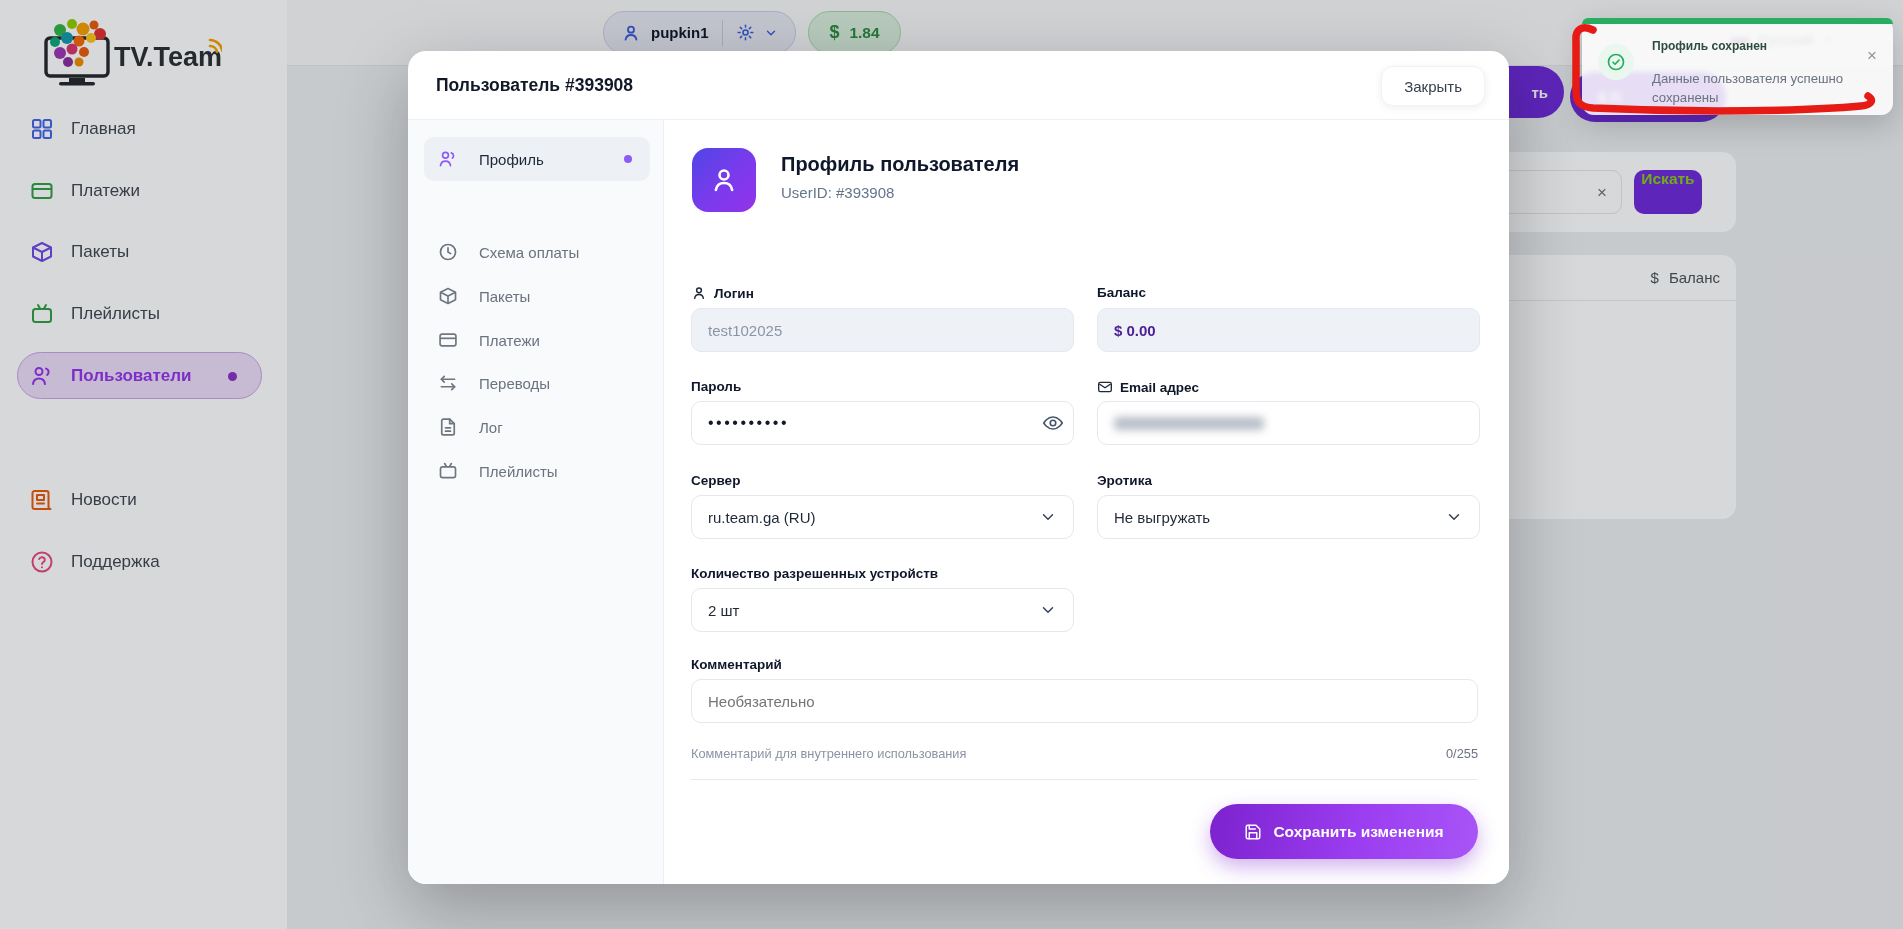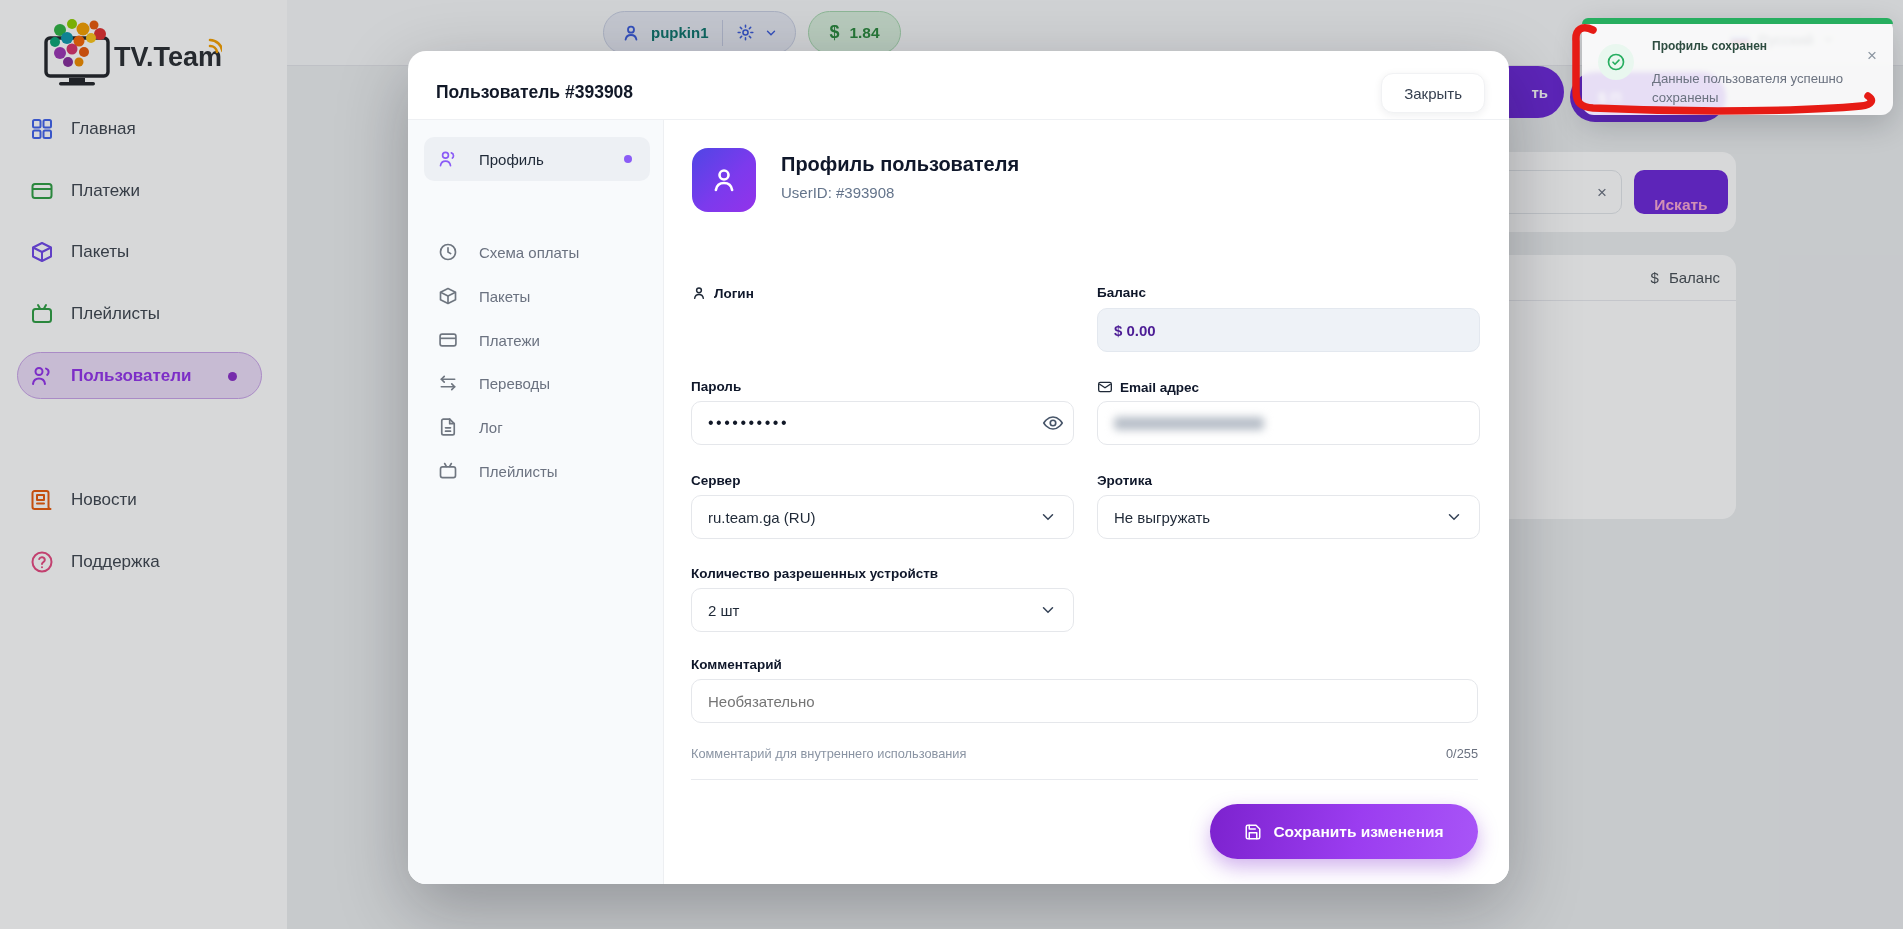--- a/index.html
+++ b/index.html
@@ -13,46 +13,46 @@
   #topbar { position:absolute; left:287px; right:0; top:0; height:66px; background:#f7f8f9; border-bottom:1px solid #e2e4e8; z-index:1; }
   .content-bg { position:absolute; left:287px; top:66px; right:0; bottom:0; background:#eceef0; }
 
   .nav-item { position:absolute; left:0; width:287px; height:46px; display:flex; align-items:center; padding-left:30px; gap:17px; color:#3f4650; font-size:17px; font-weight:500; cursor:pointer; }
   .nav-item .ic { width:24px; height:24px; flex:0 0 24px; }
   .nav-active-pill { position:absolute; left:17px; width:245px; height:47px; background:#ecdcf8; border:1px solid #c9a3e8; border-radius:24px; }
   .nav-item.active { color:#9333ea; font-weight:700; }
   .nav-dot { position:absolute; left:228px; width:9px; height:9px; border-radius:50%; background:#8b2fc9; }
 
   .pill { position:absolute; top:11px; height:43px; border-radius:22px; display:flex; align-items:center; }
-  #user-pill { left:316px; width:193px; background:#e7eaf3; border:1px solid #c9cfe3; color:#0f766e; }
+  #user-pill { left:316px; width:193px; background:#e7eaf3; border:1px solid #c9cfe3; color:#0f172a; }
   #user-pill .divider { width:1px; height:26px; background:#c5cbe0; margin:0 13px; }
   #balance-pill { left:521px; width:93px; background:#d9efdc; border:1px solid #a6d7af; color:#2b8a3e; font-weight:700; justify-content:center; gap:10px; }
 
   
   .bg-card { position:absolute; background:#ffffff; border-radius:14px; z-index:1; }
   #search-card { left:1450px; top:152px; width:286px; height:80px; }
   #search-input { position:absolute; left:12px; top:18px; width:160px; height:44px; border:1px solid #e3e6ea; border-radius:10px; background:#fff; }
   #search-clear { position:absolute; right:14px; top:12px; color:#6b7280; font-size:17px; }
-  #search-btn { position:absolute; left:184px; top:18px; width:94px; height:44px; border-radius:10px; background:#6d28d9; color:#f9a8d4; font-size:15.5px; font-weight:700; display:flex; align-items:flex-end; justify-content:center; border:none; cursor:pointer; }
+  #search-btn { position:absolute; left:184px; top:18px; width:68px; height:44px; border-radius:10px; background:#6d28d9; color:#84cc16; font-size:15.5px; font-weight:700; display:flex; align-items:flex-start; justify-content:center; border:none; cursor:pointer; }
   #table-card { left:1450px; top:255px; width:286px; height:264px; }
   #table-head { position:absolute; left:0; top:0; right:0; height:46px; border-bottom:1px solid #e8eaee; display:flex; align-items:center; justify-content:flex-end; gap:10px; padding-right:16px; color:#495057; font-size:15px; }
 
   .partial-btn { position:absolute; background:#6d28d9; color:#fff; font-weight:700; font-size:15px; display:flex; align-items:center; z-index:1; }
   #partial-btn-1 { left:1448px; top:66px; width:116px; height:52px; border-radius:26px; justify-content:flex-end; padding-right:16px; }
   #partial-btn-2 { left:1570px; top:72px; width:156px; height:50px; border-radius:25px; padding-left:28px; }
   #lang-select { position:absolute; left:1730px; top:31px; display:flex; align-items:center; gap:8px; color:#4b5563; font-size:15px; z-index:1; }
   #lang-flag { width:20px; height:13px; border-radius:2px; overflow:hidden; border:1px solid #c6ccd4; }
   #lang-flag div { height:33.4%; }
 
   
   #overlay { position:absolute; inset:0; background:rgba(17,21,28,0.17); z-index:5; }
 
   
   #modal { position:absolute; left:408px; top:51px; width:1101px; height:833px; background:#fff; border-radius:18px; box-shadow:0 24px 70px rgba(10,12,20,0.28); z-index:10; }
-  #modal-header { position:absolute; left:0; top:0; right:0; height:68px; display:flex; align-items:center;margin-top:7px; }
+  #modal-header { position:absolute; left:0; top:0; right:0; height:68px; display:flex; align-items:center; }
   #modal-title { position:absolute; left:28px; top:0; height:68px; display:flex; align-items:center; font-size:17.5px; font-weight:700; color:#111827; }
   #modal-close { position:absolute; right:24px; top:15px; height:40px; padding:0 22px; background:#fff; border:1px solid #f1f2f4; border-radius:12px; box-shadow:0 2px 8px rgba(20,24,40,0.07); font-size:15px; color:#374151; display:flex; align-items:center; cursor:pointer; font-family:inherit; }
   #modal-body { position:absolute; left:0; top:68px; right:0; bottom:0; border-top:1px solid #eef0f3; border-radius:0 0 18px 18px; overflow:hidden; }
   #modal-subnav { position:absolute; left:0; top:0; width:256px; bottom:0; background:#f8fafc; border-right:1px solid #edeff2; }
   .tab { position:absolute; left:16px; width:226px; height:44px; display:flex; align-items:center; gap:21px; padding-left:14px; font-size:15px; color:#6b7280; cursor:pointer; border-radius:10px; }
   .tab .ic { width:20px; height:20px; flex:0 0 20px; color:#6f7680; }
   .tab.active { background:#edf0f4; color:#1f2937; font-weight:500; }
   .tab.active .ic { color:#8b5cf6; }
   .tab-dot { position:absolute; right:18px; width:8px; height:8px; border-radius:50%; background:#8b5cf6; }
 
@@ -320,20 +320,21 @@
       <div id="profile-title">Профиль пользователя</div>
       <div id="profile-subtitle">UserID: #393908</div>
 
       <div class="fld-label col1" style="top:165px;">
         <svg class="ic" viewBox="0 0 24 24" fill="none" stroke="currentColor" stroke-width="2.2" stroke-linecap="round">
             <circle cx="12" cy="8" r="3.6"></circle>
             <path d="M5.5 20c.6-3.6 3.2-5.6 6.5-5.6s5.9 2 6.5 5.6"></path>
           </svg>
         <span>Логин</span>
       </div>
+      <input class="input disabled col1" style="top: 188px; color: rgb(139, 149, 165);" readonly="" value="test102025">
       <div class="fld-label col2" style="top:165px;">
           <span>Баланс</span>
         </div>
       <input class="input disabled col2" style="top: 188px; font-weight: 600; color: #4c1d95;" readonly="" value="$ 0.00">
 
       <div class="fld-label col1" style="top:259px;">
           <span>Пароль</span>
         </div>
       <input class="input col1" style="top: 281px; letter-spacing: 2.5px; font-size: 16px; color: rgb(17, 24, 39);" readonly="" value="••••••••••">
       <svg id="pwd-eye" style="left:378px; top:292px;" viewBox="0 0 24 24" fill="none" stroke="currentColor" stroke-width="1.8">

